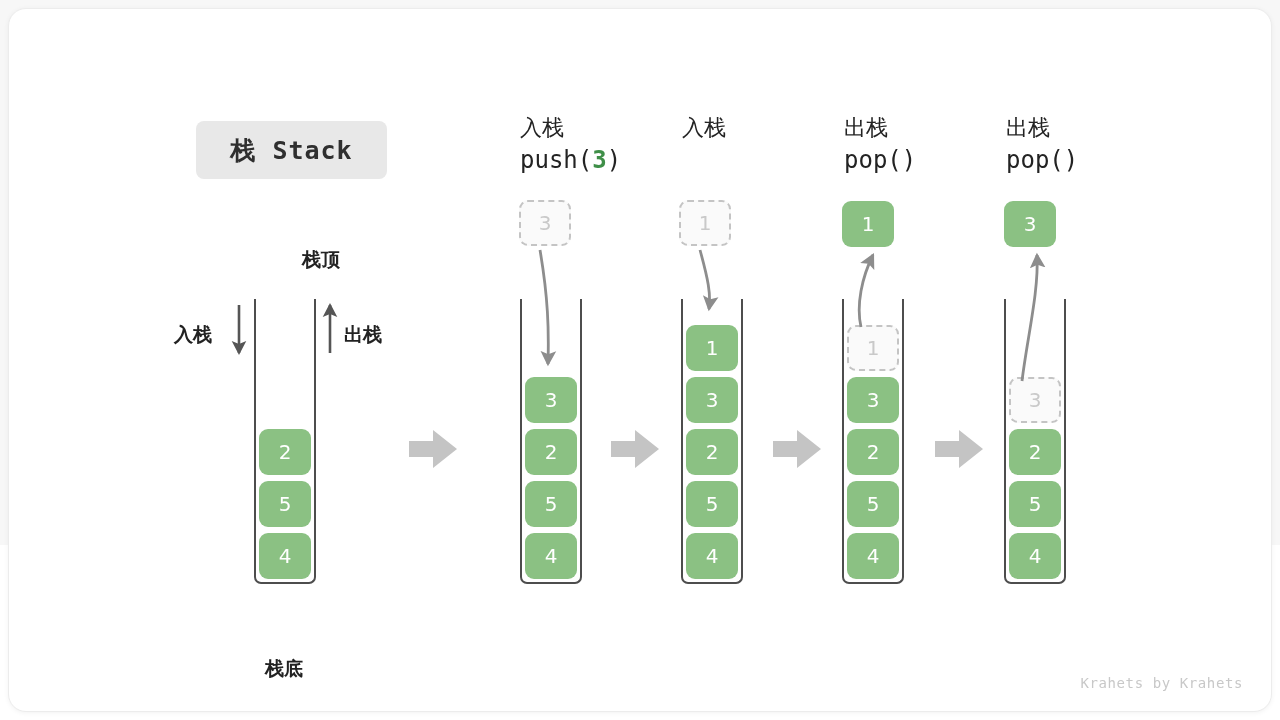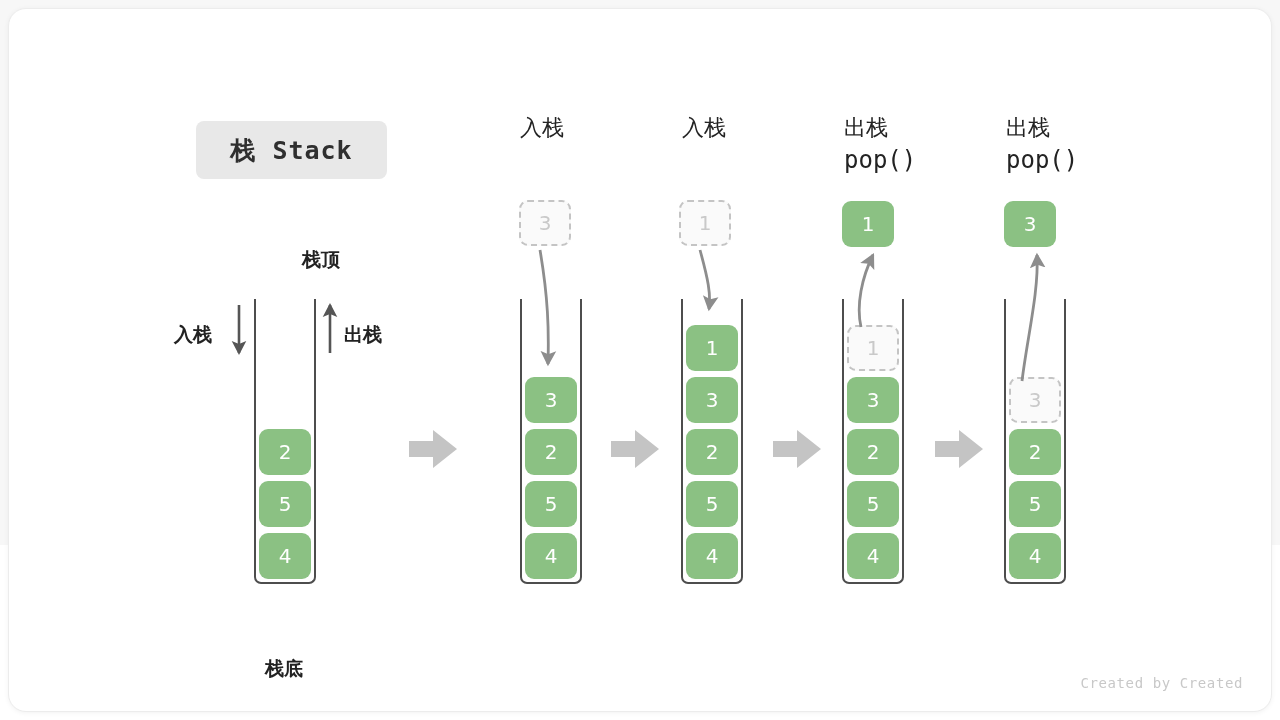--- a/index.html
+++ b/index.html
@@ -173,20 +173,21 @@
 
     <div class="title-badge">栈 Stack</div>
 
     <div class="lbl-bold" style="left:256px; top:238px;margin-left:37px;">栈顶</div>
     <div class="lbl-bold" style="left:256px; top:607px;margin-top:40px;">栈底</div>
     <div class="lbl-bold" style="left:165px; top:313px;">入栈</div>
     <div class="lbl-bold" style="left:335px; top:313px;">出栈</div>
 
     <div class="op-head" style="left:511px; top:104px;">
       <span class="op-cn">入栈</span>
+      <span class="op-code"><span>push(</span><span class="arg">3</span><span>)</span></span>
     </div>
     <div class="op-head" style="left:673px; top:104px;">
       <span class="op-cn">入栈</span>
     </div>
     <div class="op-head" style="left:835px; top:104px;">
       <span class="op-cn">出栈</span>
       <span class="op-code"><span>pop(</span><span class="arg"></span><span>)</span></span>
     </div>
     <div class="op-head" style="left:997px; top:104px;">
       <span class="op-cn">出栈</span>
@@ -273,16 +274,16 @@
 
       <g>
         <path d="M852,318 C847,296 853,268 864,246" fill="none" stroke="#8d8d8d" stroke-width="2.8" marker-end="url(#ah-gray)"></path>
       </g>
 
       <g>
         <path d="M1013,372 C1018,330 1030,282 1028,246" fill="none" stroke="#8d8d8d" stroke-width="2.8" marker-end="url(#ah-gray)"></path>
       </g>
     </svg>
 
-    <div class="credit">Created by Created</div>
+    <div class="credit">Krahets by Krahets</div>
 
   </div>
 </div>
 
 </body></html>

